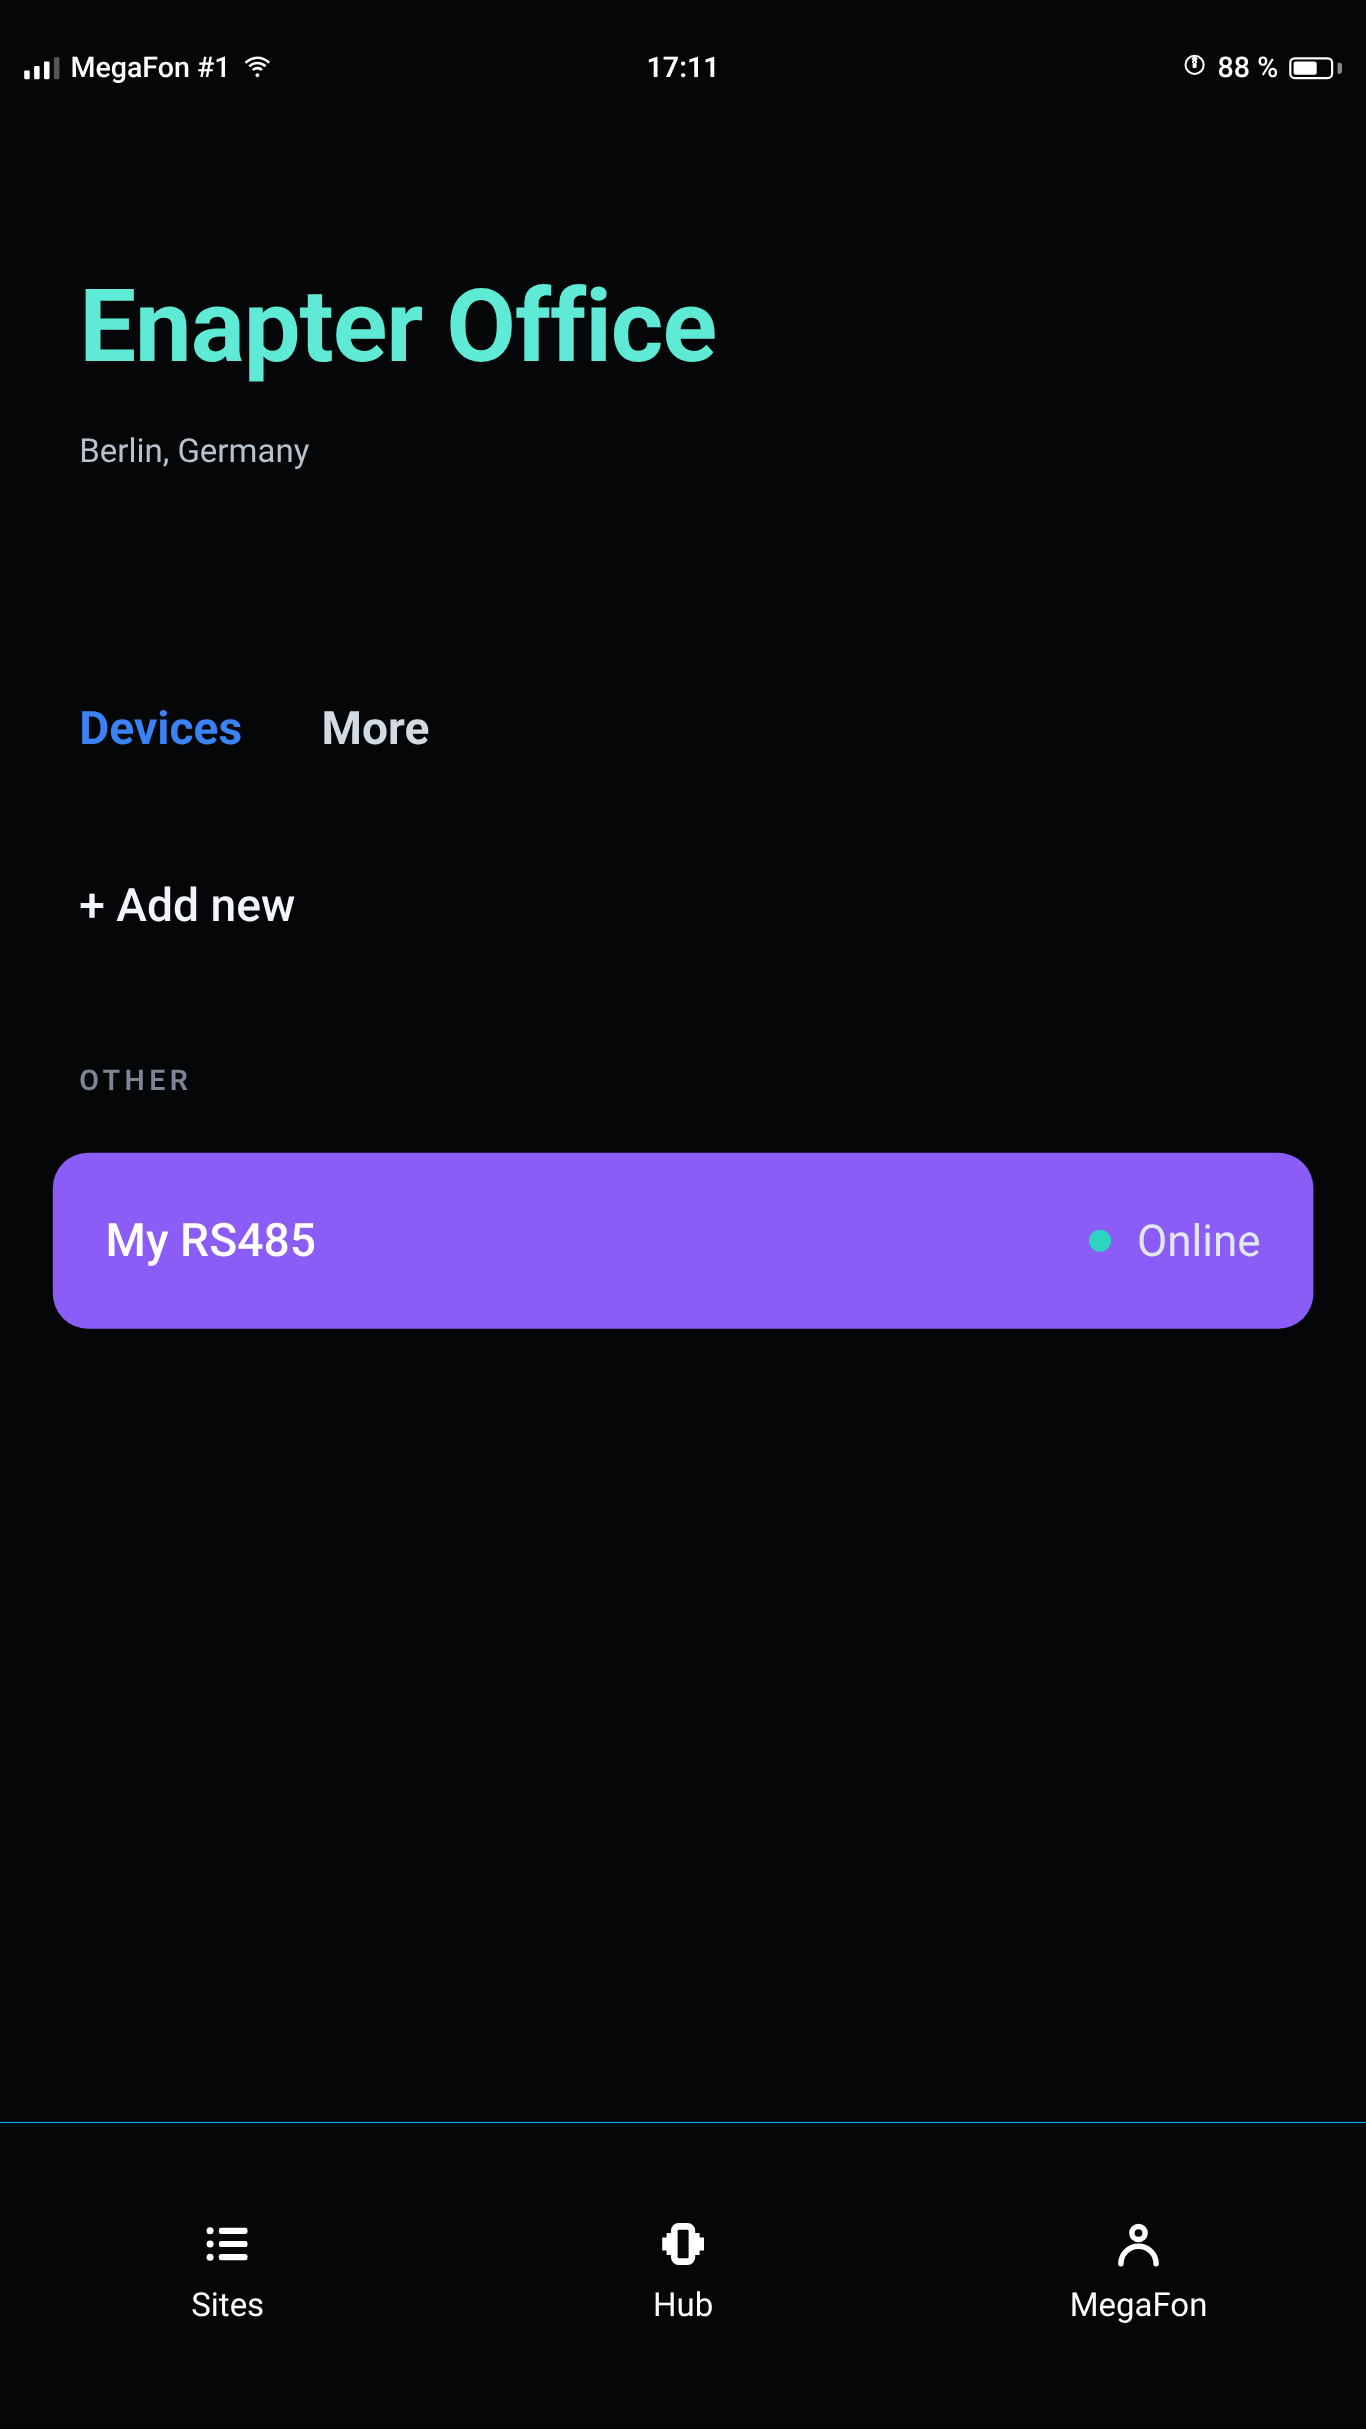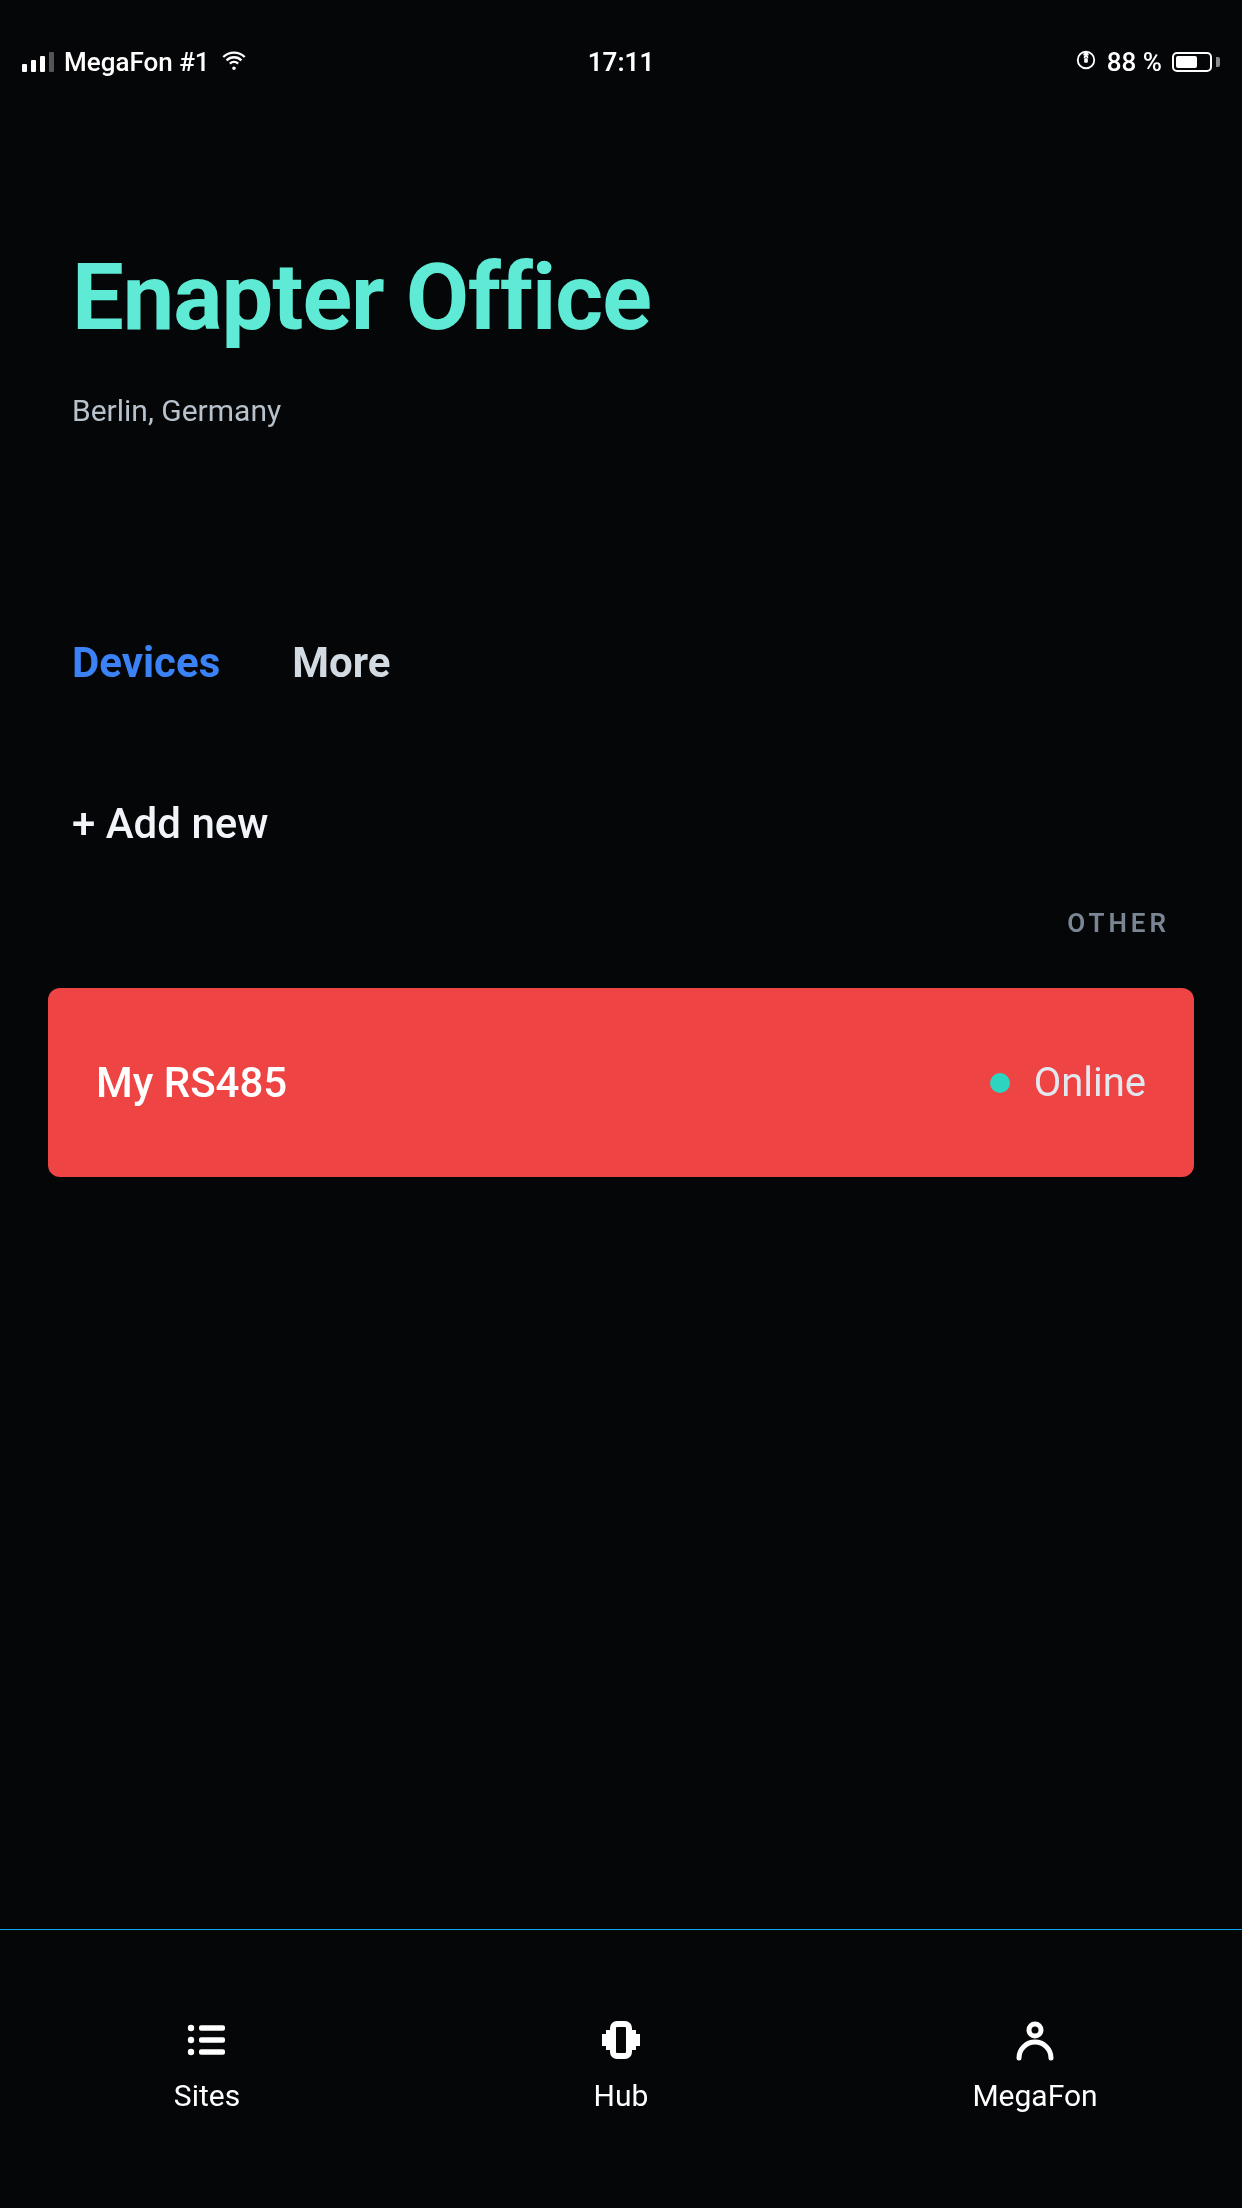--- a/index.html
+++ b/index.html
@@ -110,35 +110,34 @@
       font-size: 42px;
       font-weight: 500;
       color: #f1f5f9;
       display:flex;
       align-items:center;
       gap:10px;
       cursor:pointer;
     }
     .section-label {
       padding: 0 72px;
-      margin-top: 60px;
+      margin-top: 120px;
       font-size: 26px;
       letter-spacing: 4px;
       color: #7b8694;
       font-weight: 600;
-      text-align: right;
     }
     .device-list {
       padding: 0 48px;
       margin-top: 50px;
     }
     .device-card {
-      background: #ef4444;
-      border-radius: 12px;
-      height: 189px;
+      background: #8b5cf6;
+      border-radius: 32px;
+      height: 160px;
       padding: 0 48px;
       display: flex;
       align-items: center;
       justify-content: space-between;
       cursor:pointer;
     }
     .device-name {
       font-size: 42px;
       font-weight: 500;
       color: #ffffff;

